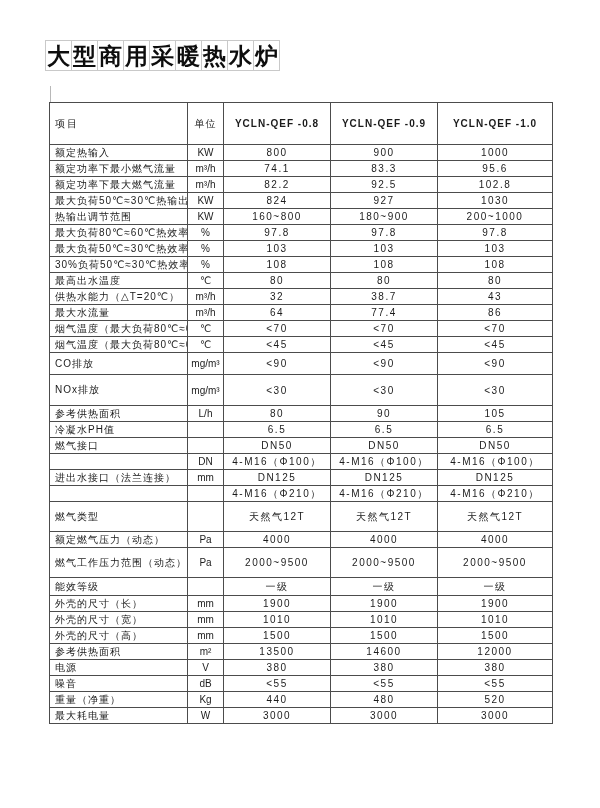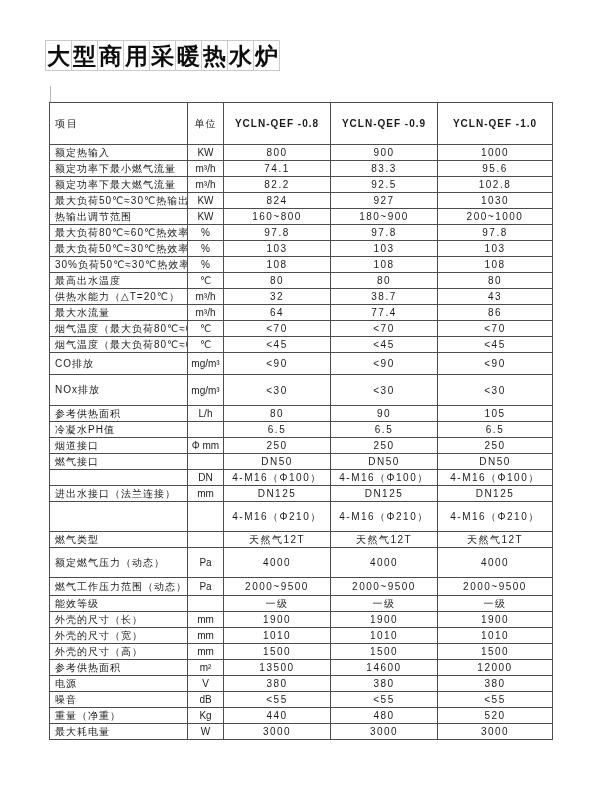--- a/index.html
+++ b/index.html
@@ -245,27 +245,20 @@
           <td class="c-val">105</td>
         </tr>
         <tr>
           <td class="c-item">冷凝水PH值</td>
           <td class="c-unit"></td>
           <td class="c-val">6.5</td>
           <td class="c-val">6.5</td>
           <td class="c-val">6.5</td>
         </tr>
         <tr>
-          <td class="c-item">烟道接口</td>
-          <td class="c-unit">Φ mm</td>
-          <td class="c-val">250</td>
-          <td class="c-val">250</td>
-          <td class="c-val">250</td>
-        </tr>
-        <tr>
           <td class="c-item">燃气接口</td>
           <td class="c-unit"></td>
           <td class="c-val">DN50</td>
           <td class="c-val">DN50</td>
           <td class="c-val">DN50</td>
         </tr>
         <tr>
           <td class="c-item"></td>
           <td class="c-unit">DN</td>
           <td class="c-val">4-M16（Φ100）</td>

